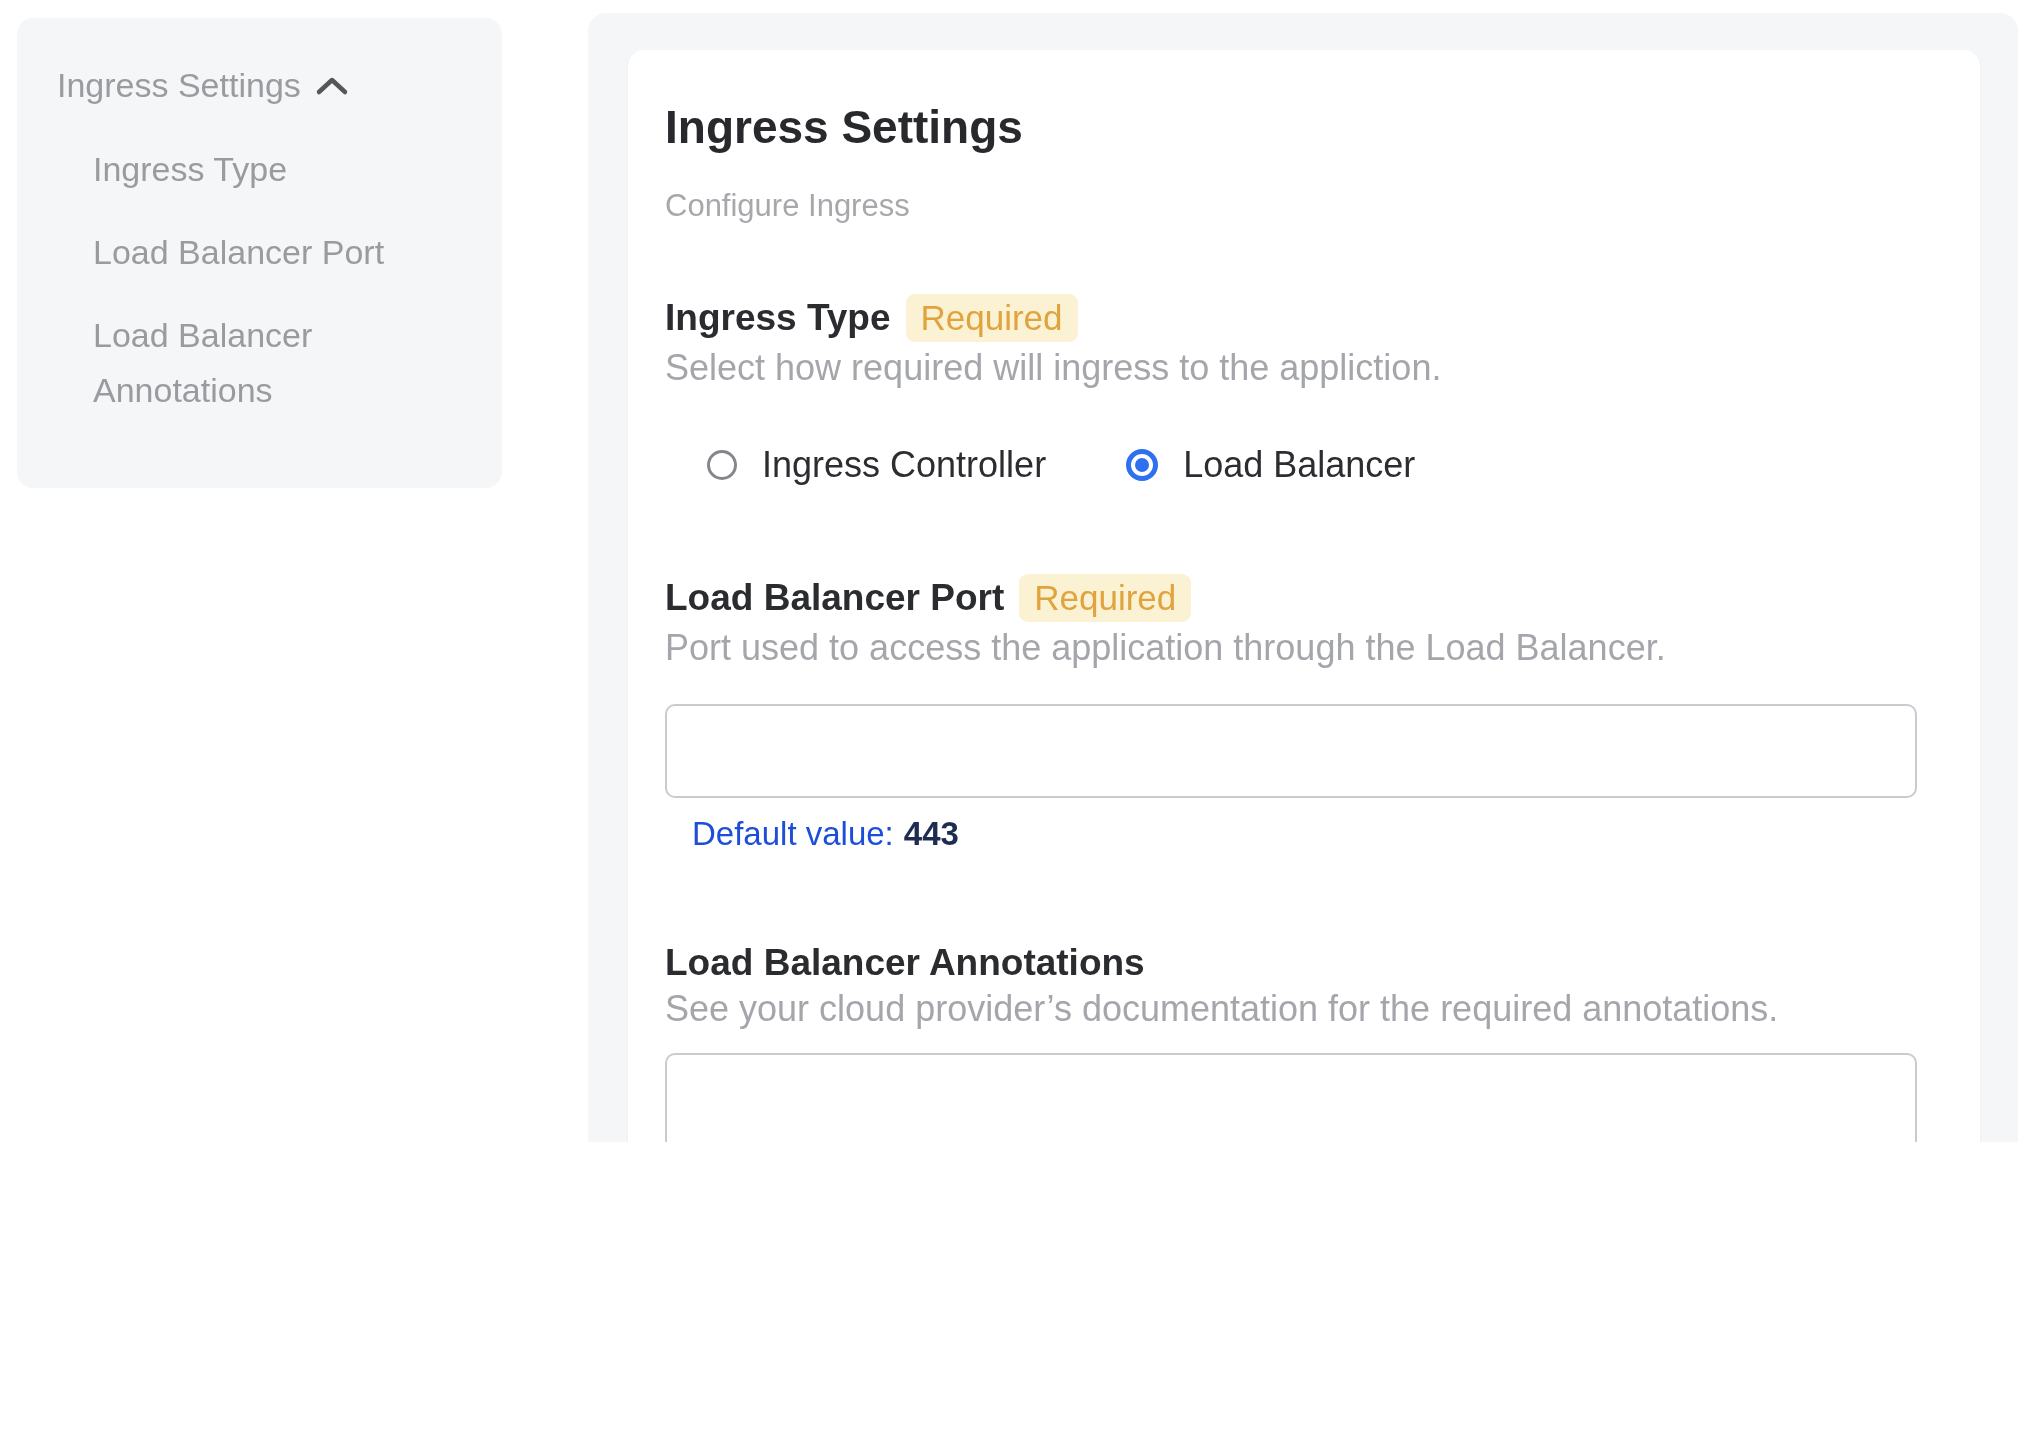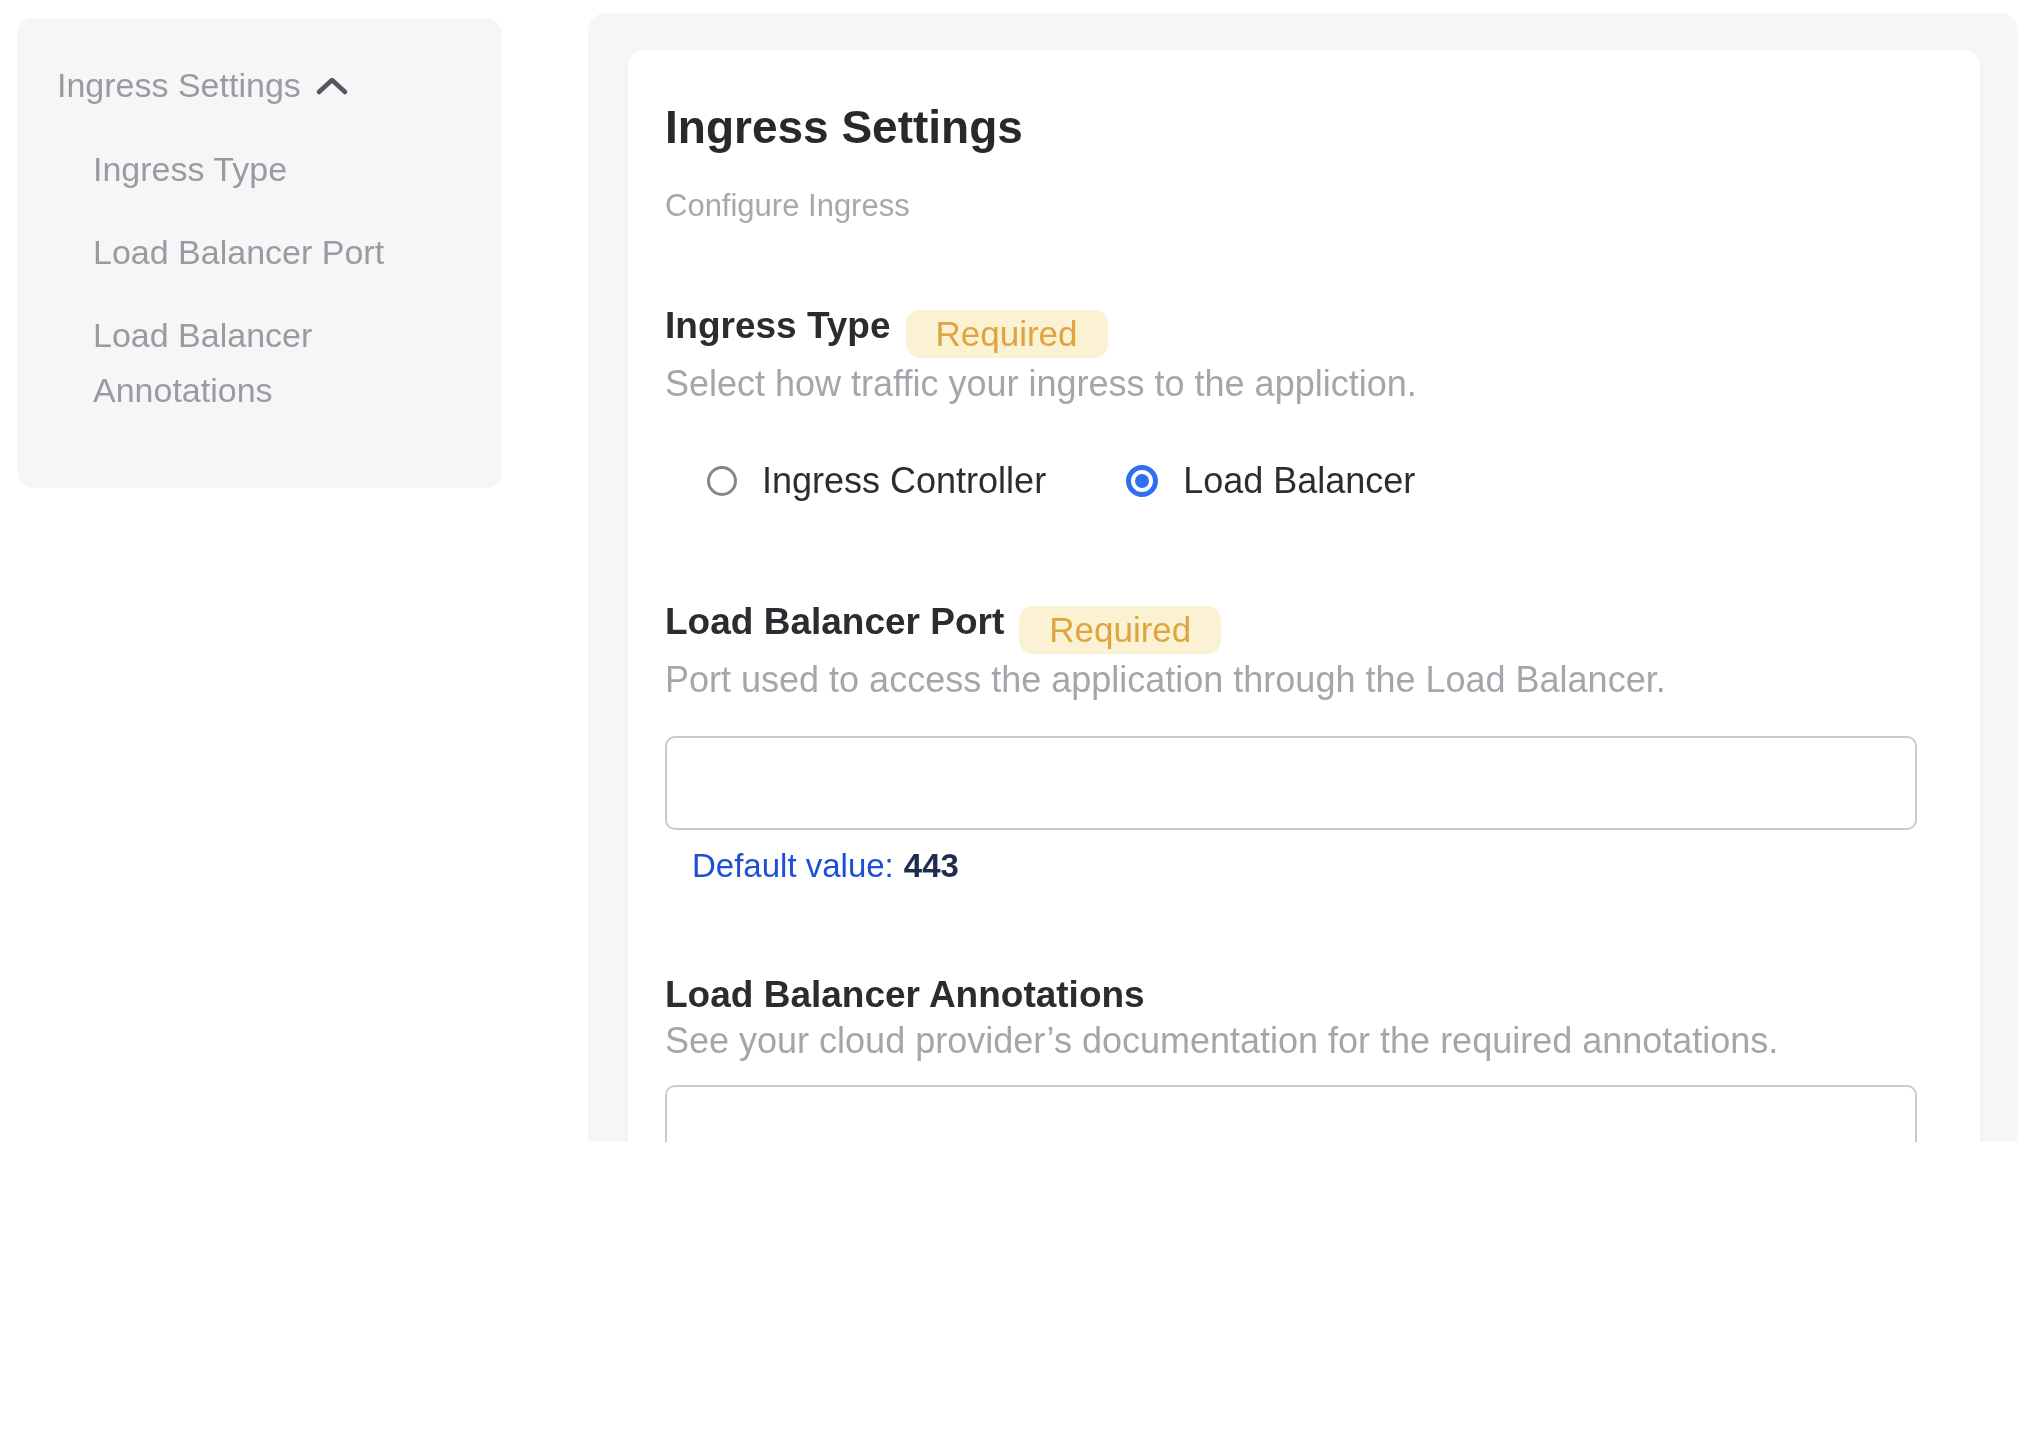--- a/index.html
+++ b/index.html
@@ -79,23 +79,22 @@
     line-height: 40px;
     font-weight: 700;
     color: #2b2c2f;
   }
   .required-badge {
     display: inline-block;
     background: #fbf1d3;
     color: #e0a43e;
     font-size: 35px;
     line-height: 38px;
-    padding: 5px 30px;
-    border-radius: 14px;
-    margin-top: 16px;
+    padding: 5px 15px;
+    border-radius: 9px;
   }
   .section-desc {
     margin-top: 7px;
     font-size: 36px;
     line-height: 38px;
     color: #a5a6ab;
   }
 
   .sec-ingress-type { margin-top: 69px; }
 
@@ -218,21 +217,21 @@
     <div class="card">
 
       <h1 class="card-title">Ingress Settings</h1>
       <div class="card-subtitle">Configure Ingress</div>
 
       <div class="sec-ingress-type">
         <div class="section-head">
           <h2 class="section-title">Ingress Type</h2>
           <span class="required-badge">Required</span>
         </div>
-        <div class="section-desc">Select how traffic your ingress to the appliction.</div>
+        <div class="section-desc">Select how required will ingress to the appliction.</div>
       </div>
 
       <div class="radio-row">
         <div class="radio-option">
           <span class="radio-circle"></span>
           <span class="radio-label">Ingress Controller</span>
         </div>
         <div class="radio-option selected">
           <span class="radio-circle"></span>
           <span class="radio-label">Load Balancer</span>

